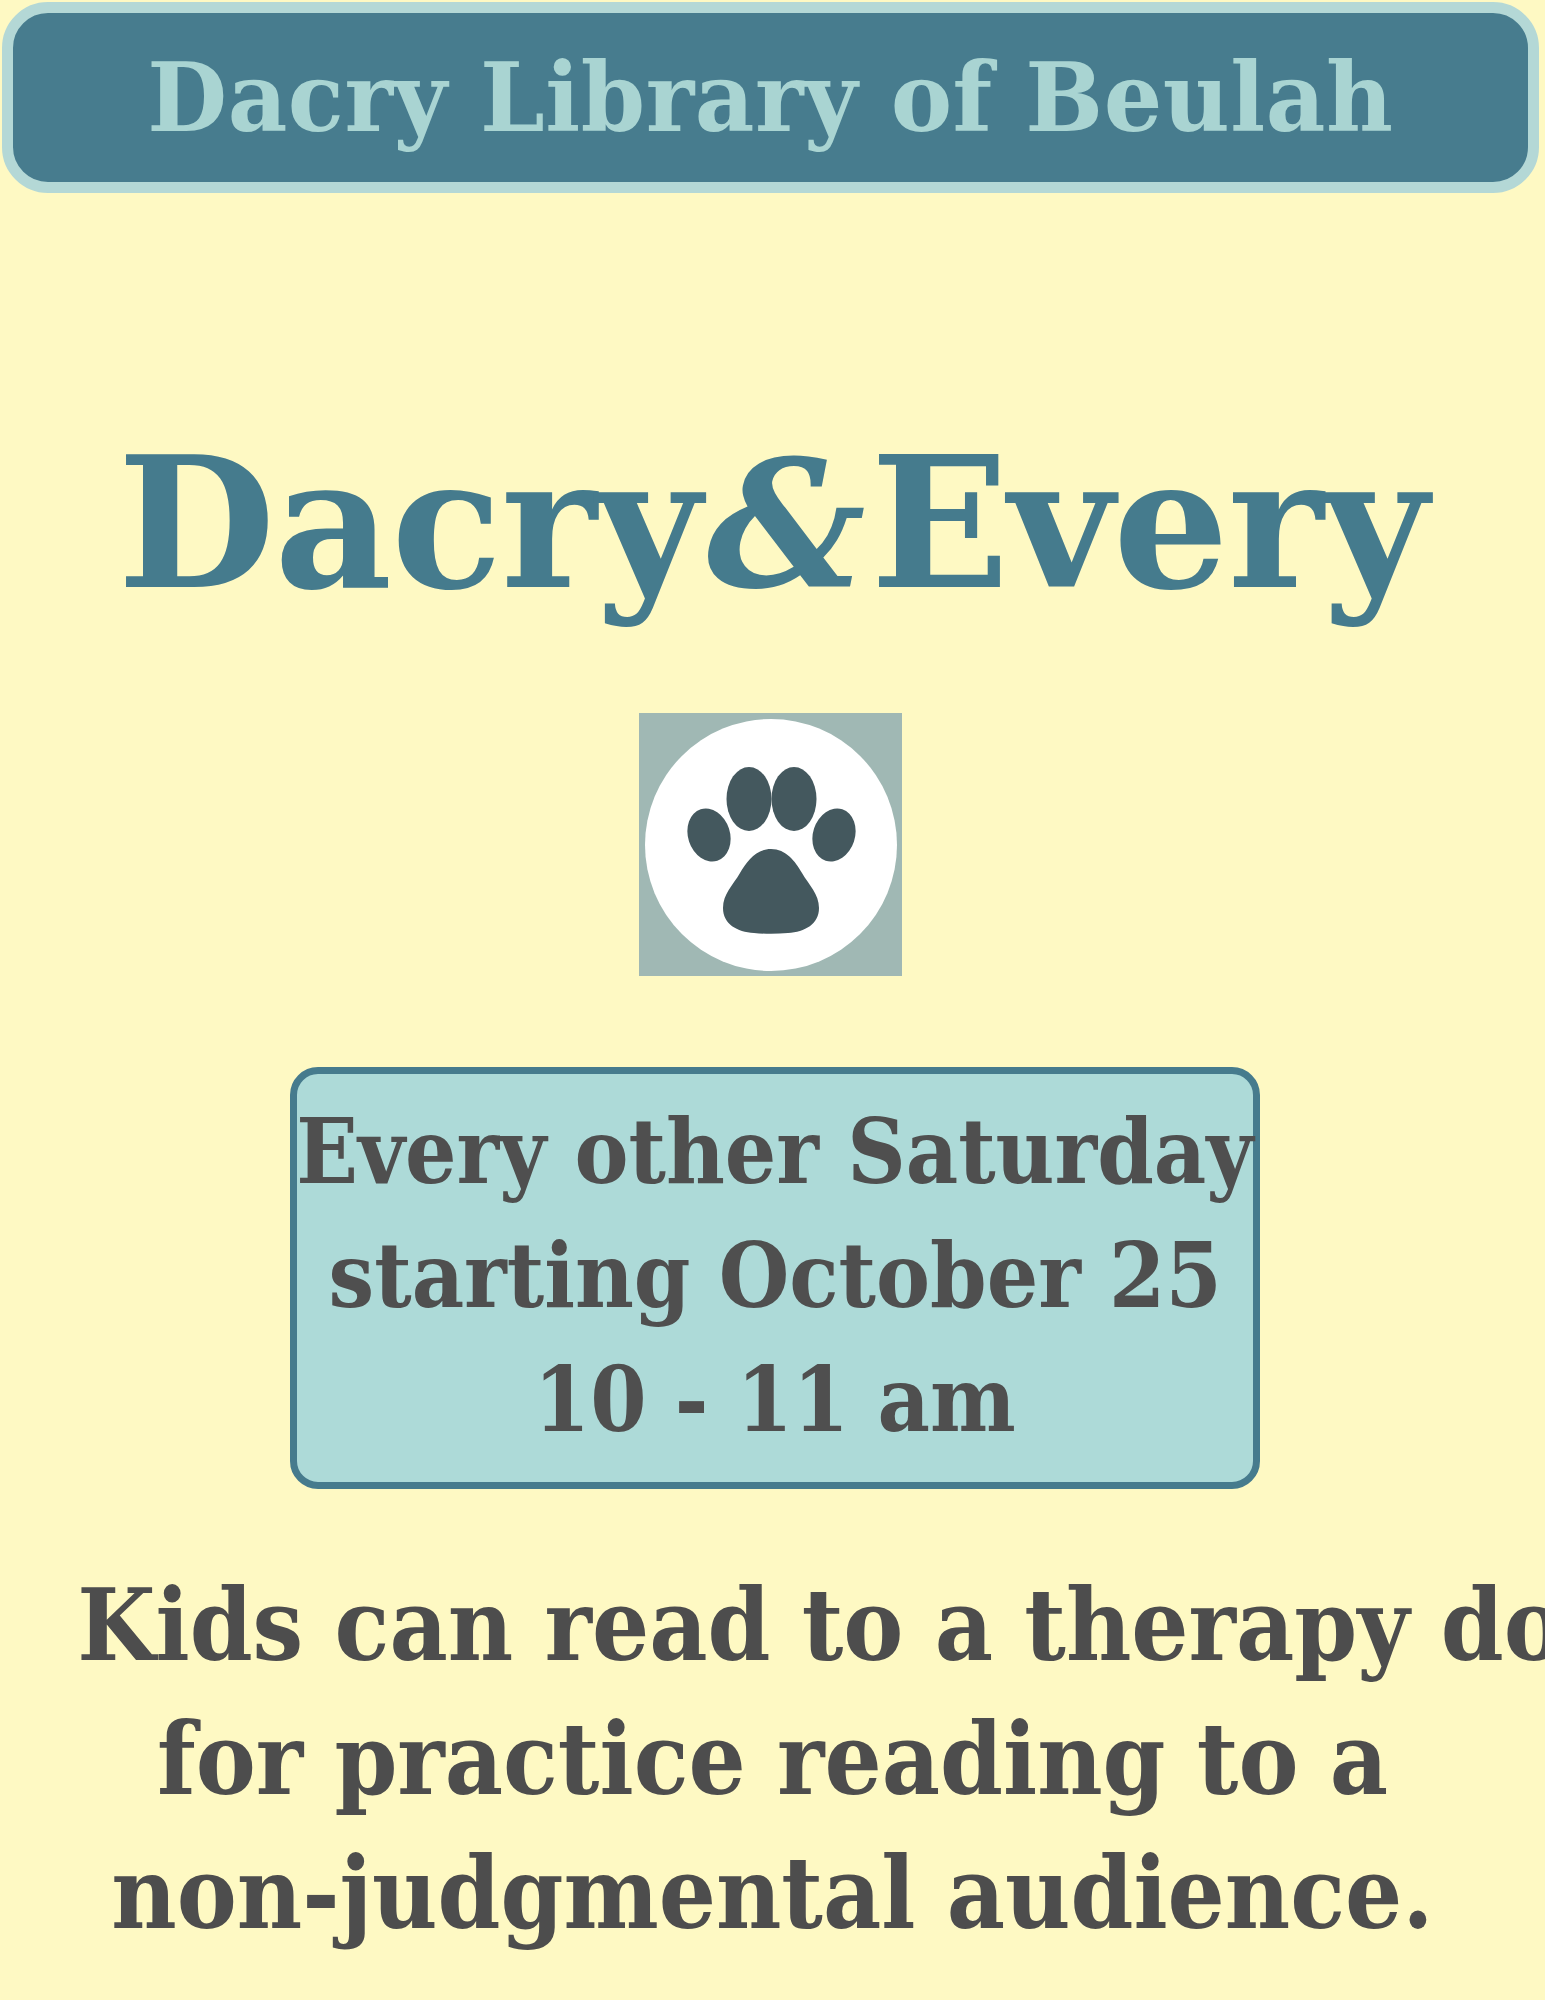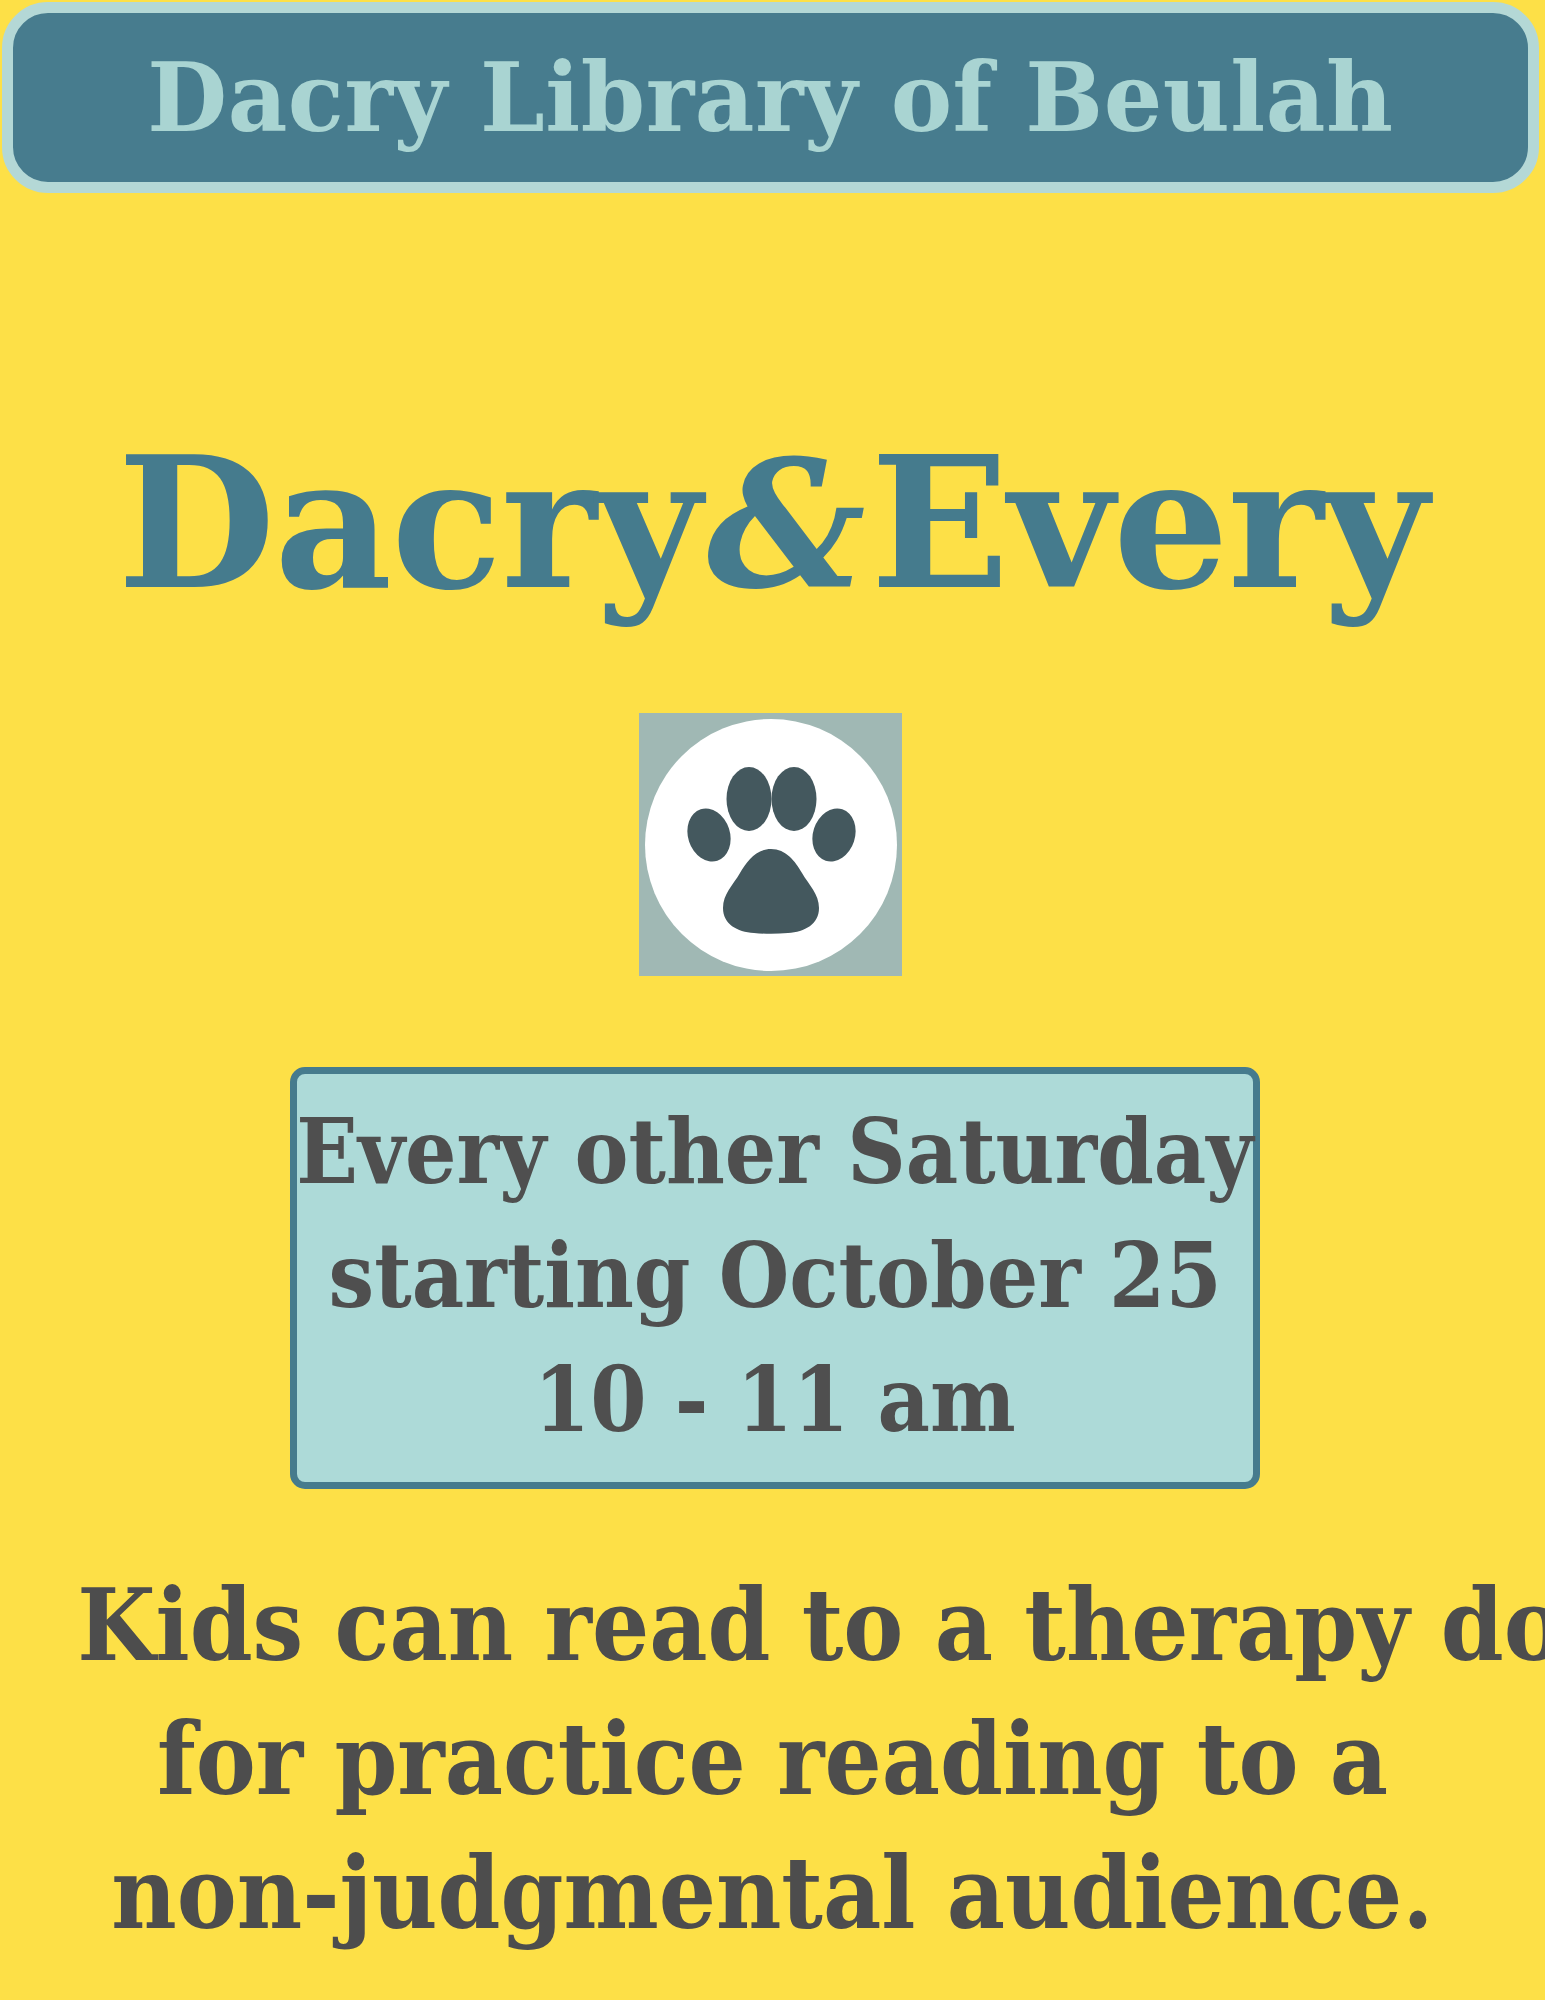--- a/index.html
+++ b/index.html
@@ -9,21 +9,21 @@
     background: #ffffff;
   }
   body {
     font-family: "Liberation Serif", serif;
   }
 
   .poster {
     position: relative;
     width: 1545px;
     height: 2000px;
-    background: #fde047;
+    background: #fef9c3;
     overflow: hidden;
   }
 
   
   .header-banner {
     position: absolute;
     left: 2px;
     top: 2px;
     width: 1537px;
     height: 191px;
@@ -104,21 +104,21 @@
   
   .schedule-box {
     position: absolute;
     left: 290px;
     top: 1067px;
     width: 970px;
     height: 422px;
     box-sizing: border-box;
     background: #addad8;
     border: 7px solid #467b8d;
-    border-radius: 15px;
+    border-radius: 28px;
     display: flex;
     flex-direction: column;
     align-items: center;
     justify-content: center;
     padding: 14px 20px 20px;
   }
   .schedule-line {
     color: #4f4f4f;
     font-family: "DejaVu Serif", "Liberation Serif", serif;
     font-weight: bold;

